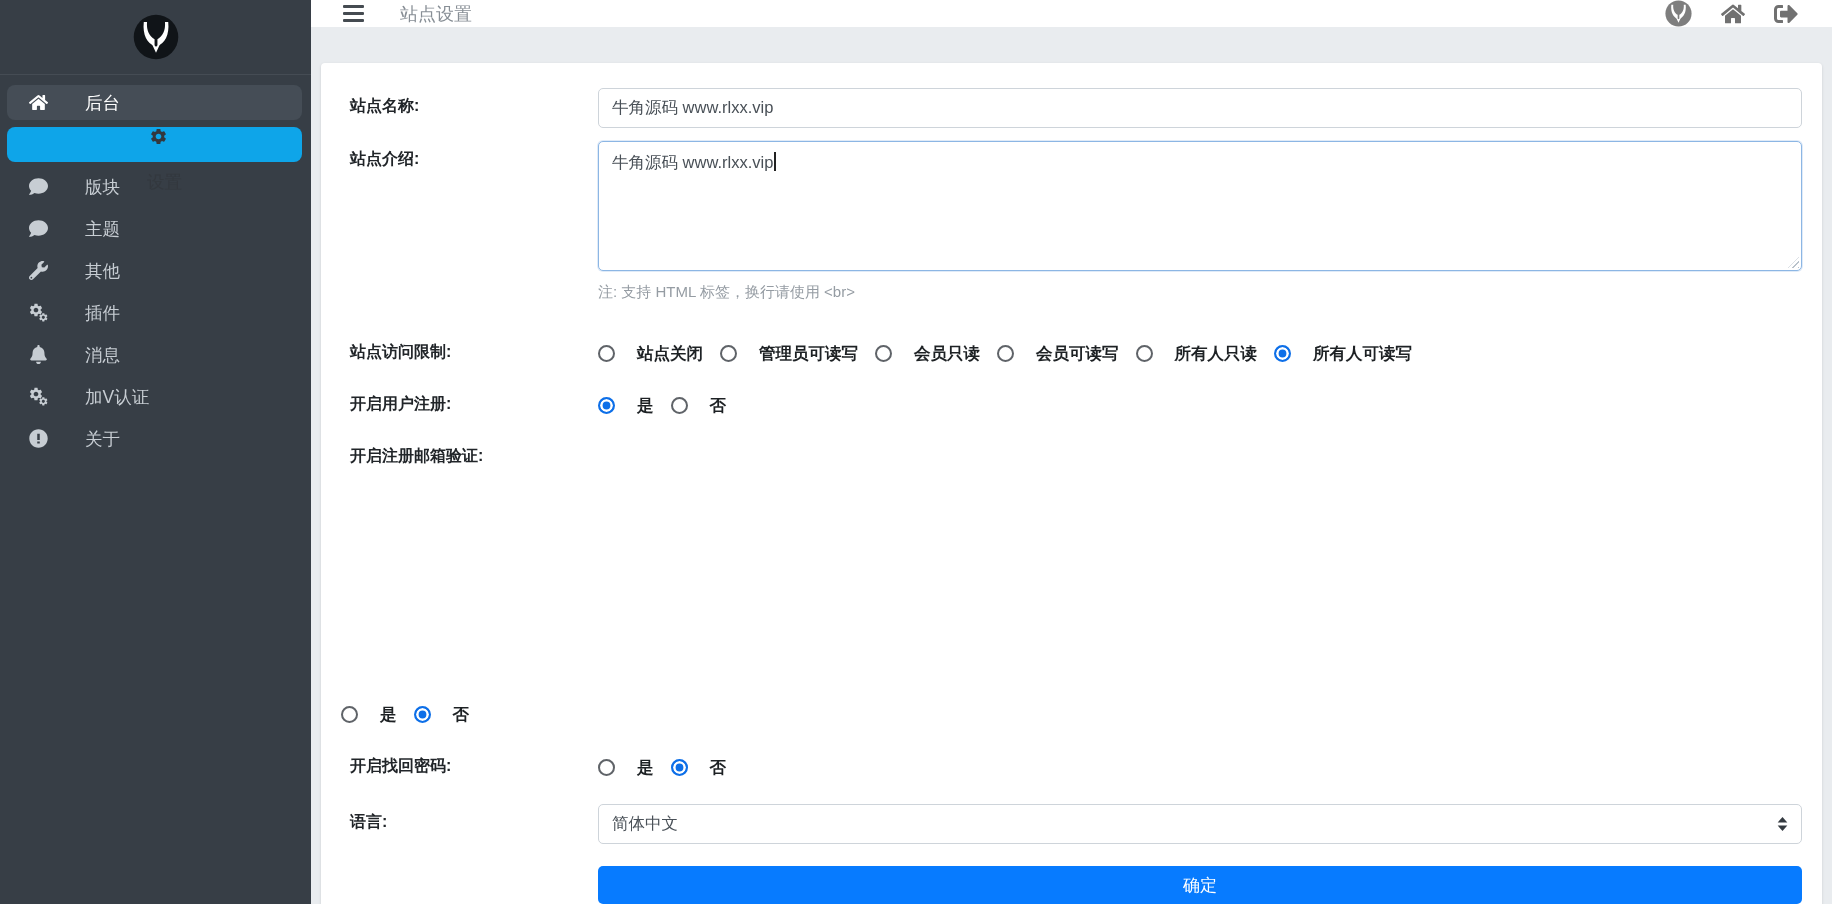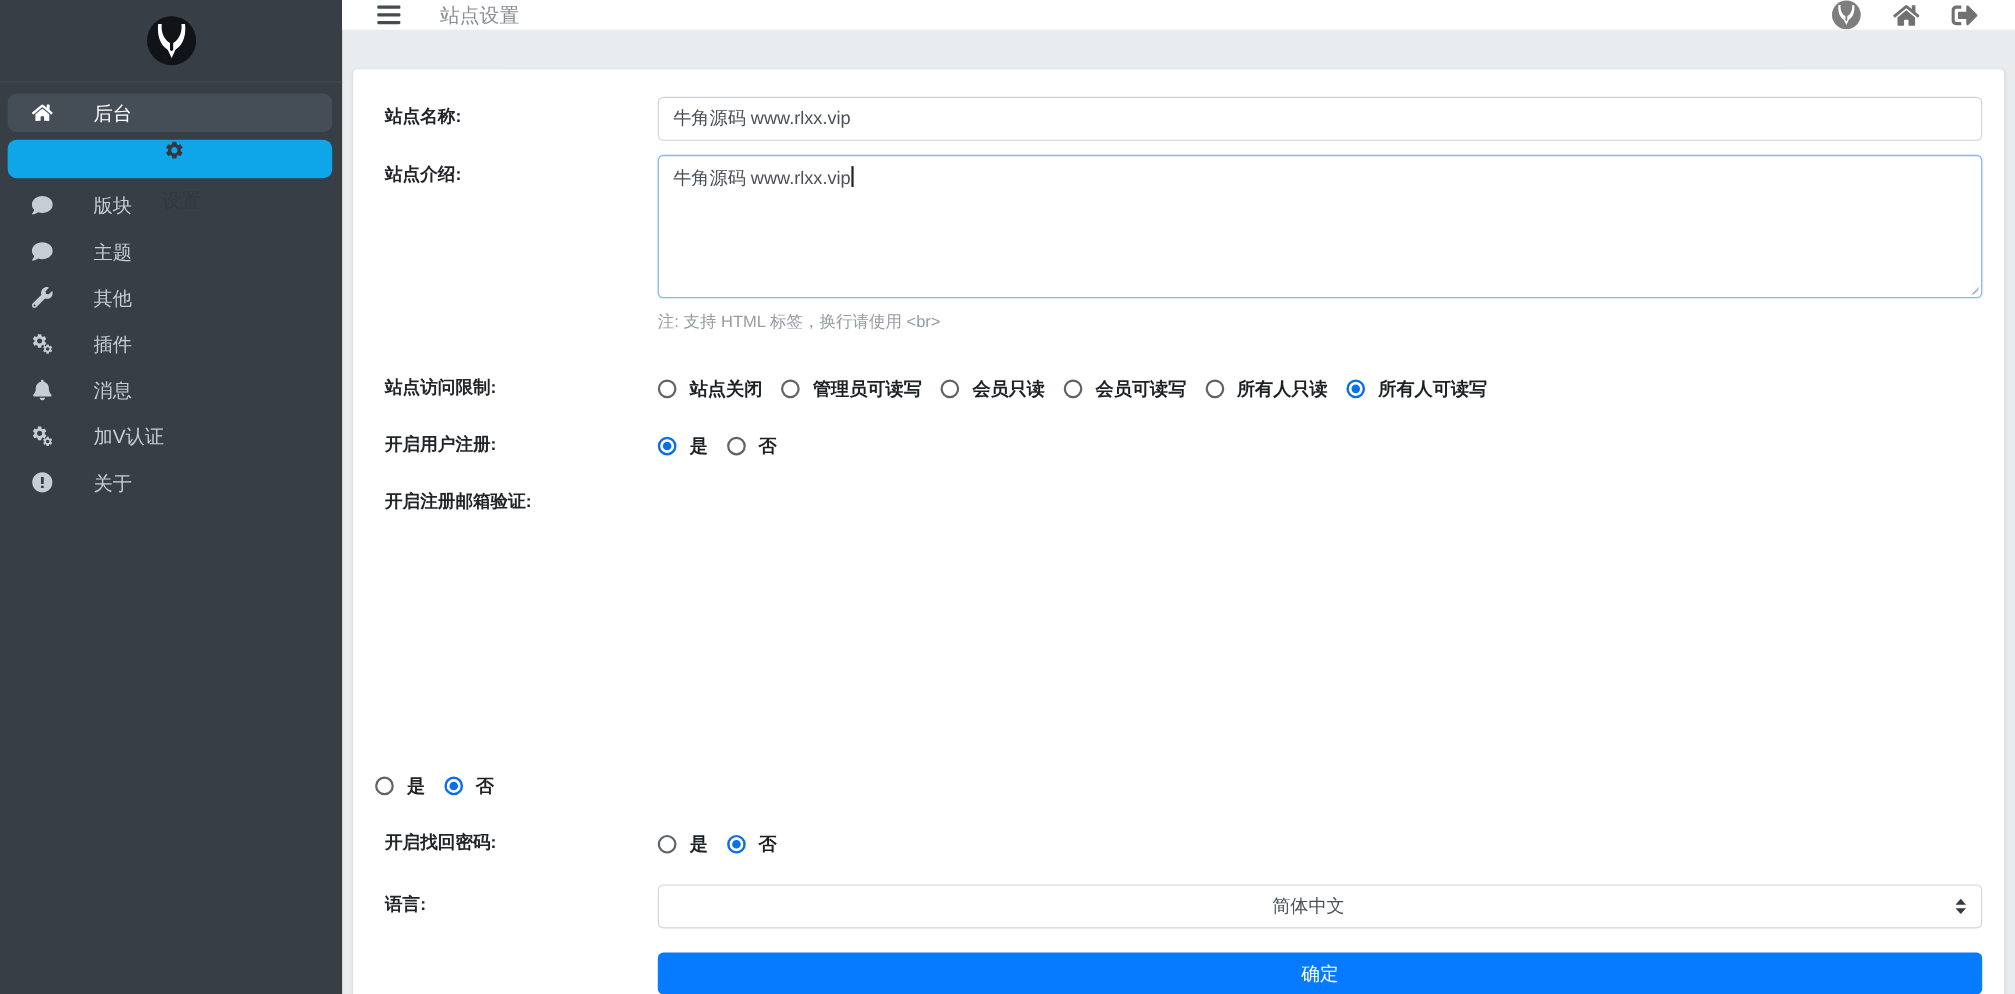--- a/index.html
+++ b/index.html
@@ -78,34 +78,34 @@
   }
   .caret { display:inline-block; width:1.5px; height:19px; background:#222; vertical-align:-3px; margin-left:1px; }
   .grip {
     position:absolute; right:2px; bottom:2px; width:11px; height:11px;
     background:repeating-linear-gradient(135deg, transparent 0 2.5px, #b9c2cb 2.5px 4px);
     clip-path:polygon(100% 0, 100% 100%, 0 100%);
   }
   .note { margin-top:12px; font-size:15px; color:#959ca3; }
   .radio-row { margin-bottom:26px; }
   .radio-row .radios { display:flex; align-items:center; gap:17px; min-height:26px; padding-top:1px; }
-  .radio-opt { display:flex; align-items:center; gap:12px; cursor:pointer; }
+  .radio-opt { display:flex; align-items:center; gap:22px; cursor:pointer; }
   .radio {
     width:17px; height:17px; border-radius:50%;
     border:2px solid #5f6368; background:#fff; flex:0 0 17px;
   }
   .radio.checked { border-color:#0d6fe8; background:#0d6fe8; box-shadow:inset 0 0 0 2.6px #fff; }
   .radio-opt .rlabel { font-weight:700; font-size:16.5px; color:#1d2124; }
   .row-password { margin-bottom:24px; }
   .row-email { margin-bottom:27px;flex-direction:column; }
   .row-language { margin-bottom:22px; }
   .select {
     position:relative; width:100%; height:40px; border:1px solid #ced4da; border-radius:5px;
     background:#fff; display:flex; align-items:center; padding:0 34px 0 13px;
-    font-size:16.5px; color:#495057; cursor:pointer;justify-content:center;
+    font-size:16.5px; color:#495057; cursor:pointer;
   }
   .select .sel-arrows { position:absolute; right:12px; top:50%; transform:translateY(-50%); width:13px; height:16px; fill:#343a40; }
   .btn-primary {
     width:100%; height:38px; background:#077bff; border:none; border-radius:5px;
     color:#ffffff; font-size:17px; cursor:pointer;
     font-family:"Liberation Sans","DejaVu Sans",sans-serif;
   }
 </style>
 </head>
 <body>

